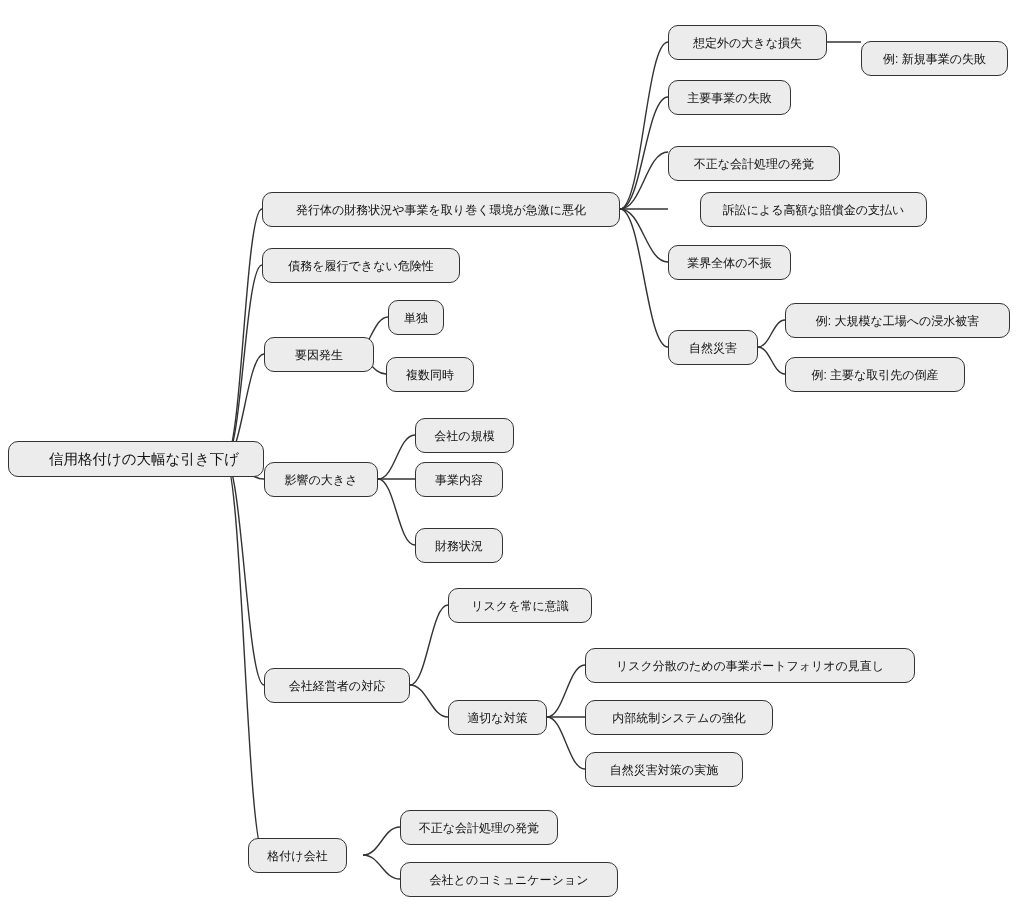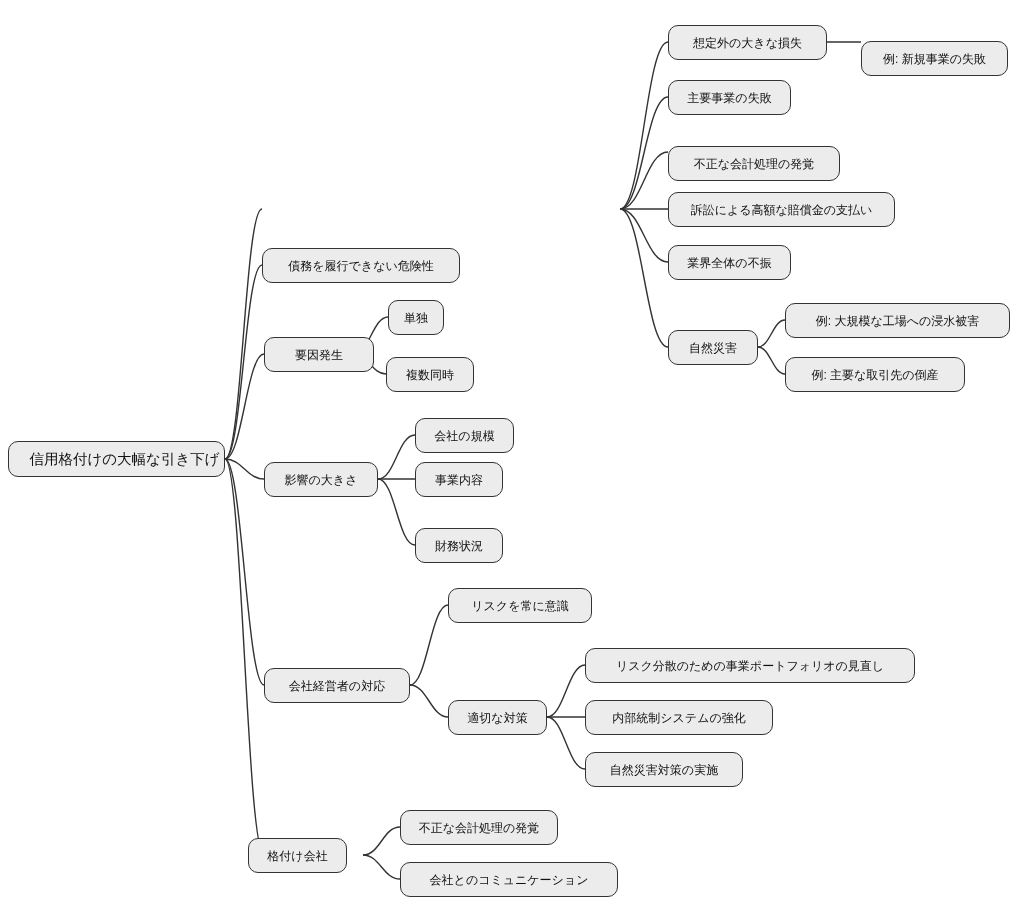--- a/index.html
+++ b/index.html
@@ -81,33 +81,34 @@
     <path d="M410,685 C427,685 431,605 448,605"></path>
     <path d="M410,685 C427,685 431,717 448,717"></path>
     <path d="M547,717 C564,717 568,665 585,665"></path>
     <path d="M547,717 C564,717 568,717 585,717"></path>
     <path d="M547,717 C564,717 568,769 585,769"></path>
 
     <path d="M363,855 C380,855 383,827 400,827"></path>
     <path d="M363,855 C380,855 383,879 400,879"></path>
   </svg>
 
-  <div class="node root" style="left:8px;   top:441px; width:217px;padding-left:16px;">信用格付けの大幅な引き下げ</div>
+  <div class="node root" style="left:8px;   top:441px; width:256px;padding-left:16px;">信用格付けの大幅な引き下げ</div>
 
+  <div class="node" style="left:262px; top:192px; width:358px;">発行体の財務状況や事業を取り巻く環境が急激に悪化</div>
   <div class="node" style="left:262px; top:248px; width:198px;">債務を履行できない危険性</div>
   <div class="node" style="left:264px; top:337px; width:110px;">要因発生</div>
   <div class="node" style="left:264px; top:462px; width:114px;">影響の大きさ</div>
   <div class="node" style="left:264px; top:668px; width:146px;">会社経営者の対応</div>
   <div class="node" style="left:248px; top:838px; width:99px;">格付け会社</div>
 
   <div class="node" style="left:668px; top:25px;  width:159px;">想定外の大きな損失</div>
   <div class="node" style="left:861px; top:25px;  width:147px;margin-top:16px;">例: 新規事業の失敗</div>
   <div class="node" style="left:668px; top:80px;  width:123px;">主要事業の失敗</div>
   <div class="node" style="left:668px; top:135px; width:172px;margin-top:11px;">不正な会計処理の発覚</div>
-  <div class="node" style="left:668px; top:192px; width:227px;">訴訟による高額な賠償金の支払い</div>
+  <div class="node" style="left:700px; top:192px; width:227px;">訴訟による高額な賠償金の支払い</div>
   <div class="node" style="left:668px; top:245px; width:123px;">業界全体の不振</div>
   <div class="node" style="left:668px; top:330px; width:90px;">自然災害</div>
   <div class="node" style="left:785px; top:303px; width:225px;">例: 大規模な工場への浸水被害</div>
   <div class="node" style="left:785px; top:357px; width:180px;">例: 主要な取引先の倒産</div>
 
   <div class="node" style="left:388px; top:300px; width:56px;">単独</div>
   <div class="node" style="left:386px; top:357px; width:88px;">複数同時</div>
 
   <div class="node" style="left:415px; top:418px; width:99px;">会社の規模</div>
   <div class="node" style="left:415px; top:462px; width:88px;">事業内容</div>

